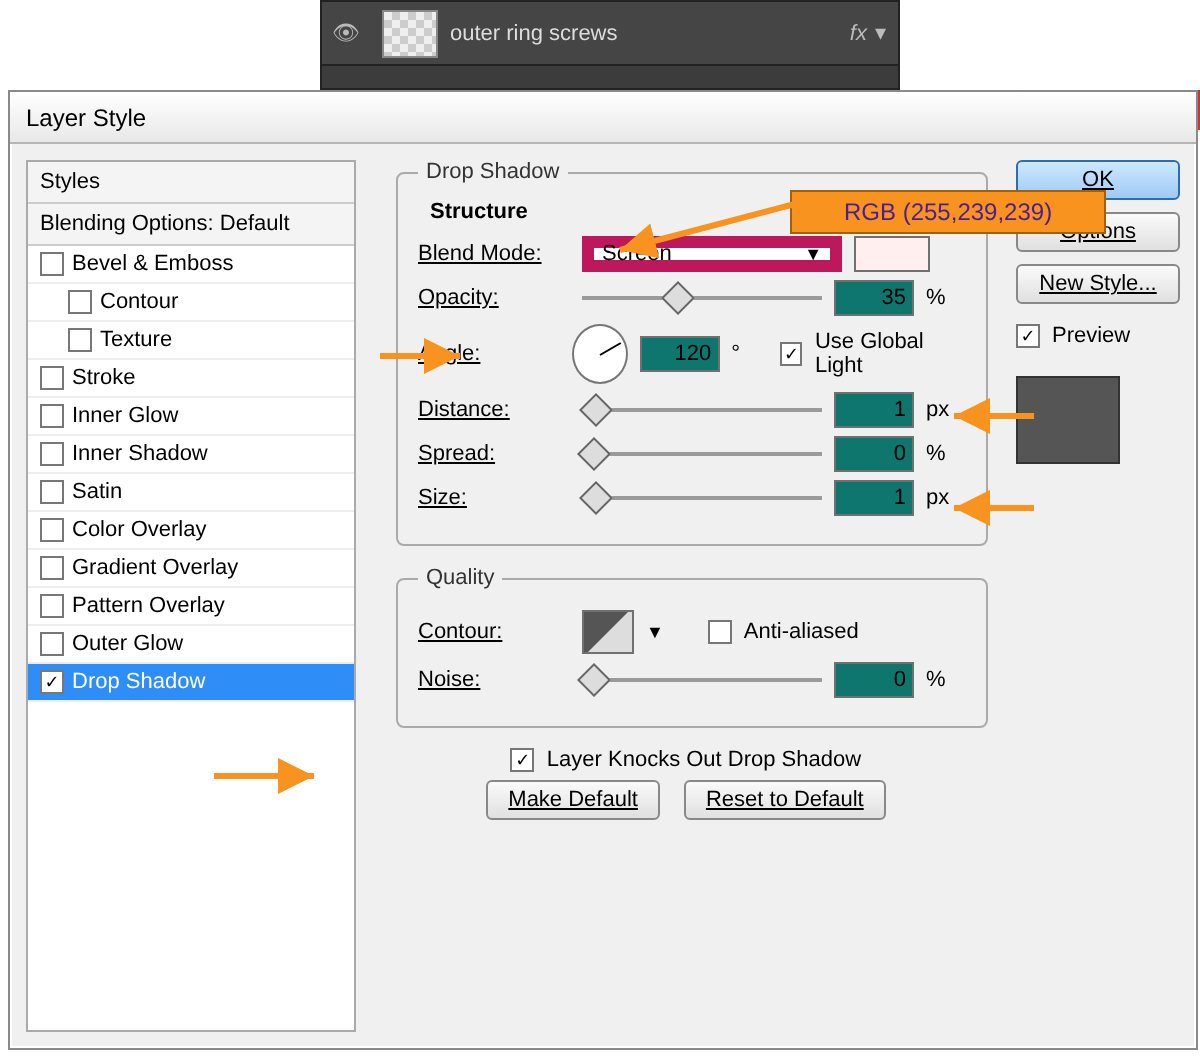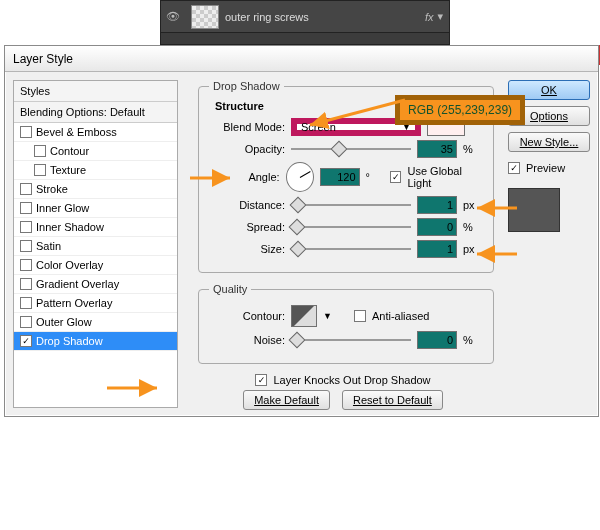--- a/index.html
+++ b/index.html
@@ -11,21 +11,21 @@
   .ps-row { display: flex; align-items: center; height: 32px; background: #454545; border-bottom: 1px solid #222; }
   .eye { width: 24px; text-align: center; color: #bbb; }
   .thumb { width: 28px; height: 24px; margin: 0 6px; background:
            conic-gradient(#ccc 25%, #eee 0 50%, #ccc 0 75%, #eee 0) 0 0/8px 8px;
            border: 1px solid #888; }
   .ps-layername { color: #ddd; flex: 1; }
   .fx { color: #bbb; font-style: italic; margin-right: 4px; }
   .fx-chev { color:#bbb; margin-right:6px; }
 
   
-  .dialog { position: absolute; left: 4px; top: 45px; width: 595px; height: 372px;
+  .dialog { position: absolute; left: 4px; top: 45px; width: 595px; height: 480px;
             background: #f0f0f0; border: 1px solid #8a8a8a; box-shadow: 0 0 0 1px #fff inset; }
   .titlebar { height: 26px; background: linear-gradient(#fff,#e8e8e8); border-bottom: 1px solid #b5b5b5;
               display: flex; align-items: center; padding: 0 8px; }
   .titlebar span { font-size: 12px; }
   .body { display: flex; gap: 20px; padding: 8px 8px 8px 8px; height: calc(100% - 26px); }
 
   
   .stylelist { width: 165px; border: 1px solid #aaa; background: #fff; }
   .stylelist .hdr { padding: 4px 6px; border-bottom: 1px solid #ccc; background:#f4f4f4;}
   .stylelist .row { display:flex; align-items:center; padding:3px 6px; gap:4px; border-bottom:1px solid #eee;}
@@ -34,21 +34,21 @@
   .chk { width:12px; height:12px; border:1px solid #777; background:#fff; display:inline-flex;
          align-items:center; justify-content:center; font-size:9px; color:#000; }
   .chk.checked::after { content:"✓"; }
 
   
   .center { flex:1; min-width:0; }
   fieldset { border:1px solid #aaa; border-radius:4px; margin:0 0 10px 0; padding:6px 10px 10px 10px; }
   legend { color:#333; padding:0 4px; }
   .subhdr { font-weight:bold; margin:2px 0 6px 6px; }
   .line { display:flex; align-items:center; margin:4px 0; gap:6px; }
-  .lab { width:76px; text-align:right; }
+  .lab { width:76px; text-align:left;text-decoration:underline; }
   .drop { background:#fff; border:6px solid #be185d; height:18px; display:flex;
           align-items:center; padding:0 4px; gap:6px; }
   .drop .arr { margin-left:auto; font-size:9px;}
   .swatch { width:38px; height:18px; border:1px solid #707070; background:#ffefef; }
   .slider { position:relative; width:120px; height:14px; }
   .slider::before { content:""; position:absolute; left:0; right:0; top:6px; height:2px; background:#9a9a9a;}
   .slider .knob { position:absolute; top:1px; width:12px; height:12px;
                   background:#ddd; border:1px solid #666; transform:rotate(45deg);}
   .numbox { width:40px; height:18px; border:1px solid #707070; background:#0f766e; text-align:right; padding:1px 3px;}
   .unit { width:20px; }
@@ -60,22 +60,22 @@
   .contour-sw { width:26px; height:22px; border:1px solid #707070;
                 background:linear-gradient(135deg,#555 49%, #ddd 51%);}
 
   
   .right { width:82px; display:flex; flex-direction:column; gap:6px; align-items:stretch;}
   .okbtn { background:linear-gradient(#cde8ff,#9fcaf4); border:1px solid #2a6db5;}
   .preview-sw { width:52px; height:44px; background:#555; border:1px solid #333; margin-top:4px;}
 
   
   .arrow { position:absolute; pointer-events:none; }
-  .anno-label { position:absolute; background:#f7931e; color:#14532d; padding:3px 8px; font-size:12px;
-                border:5px solid #a16207;}
+  .anno-label { position:absolute; background:#f7931e; color:#4c1d95; padding:3px 26px; font-size:12px;
+                border:1px solid #a16207;}
   .redclose { position:absolute; right:0; top:45px; width:16px; height:20px; background:#c33; }
 </style>
 </head>
 <body>
 
 <div class="ps-strip">
   <div class="ps-row">
     <div class="eye">👁</div>
     <div class="thumb"></div>
     <div class="ps-layername">outer ring screws</div>

